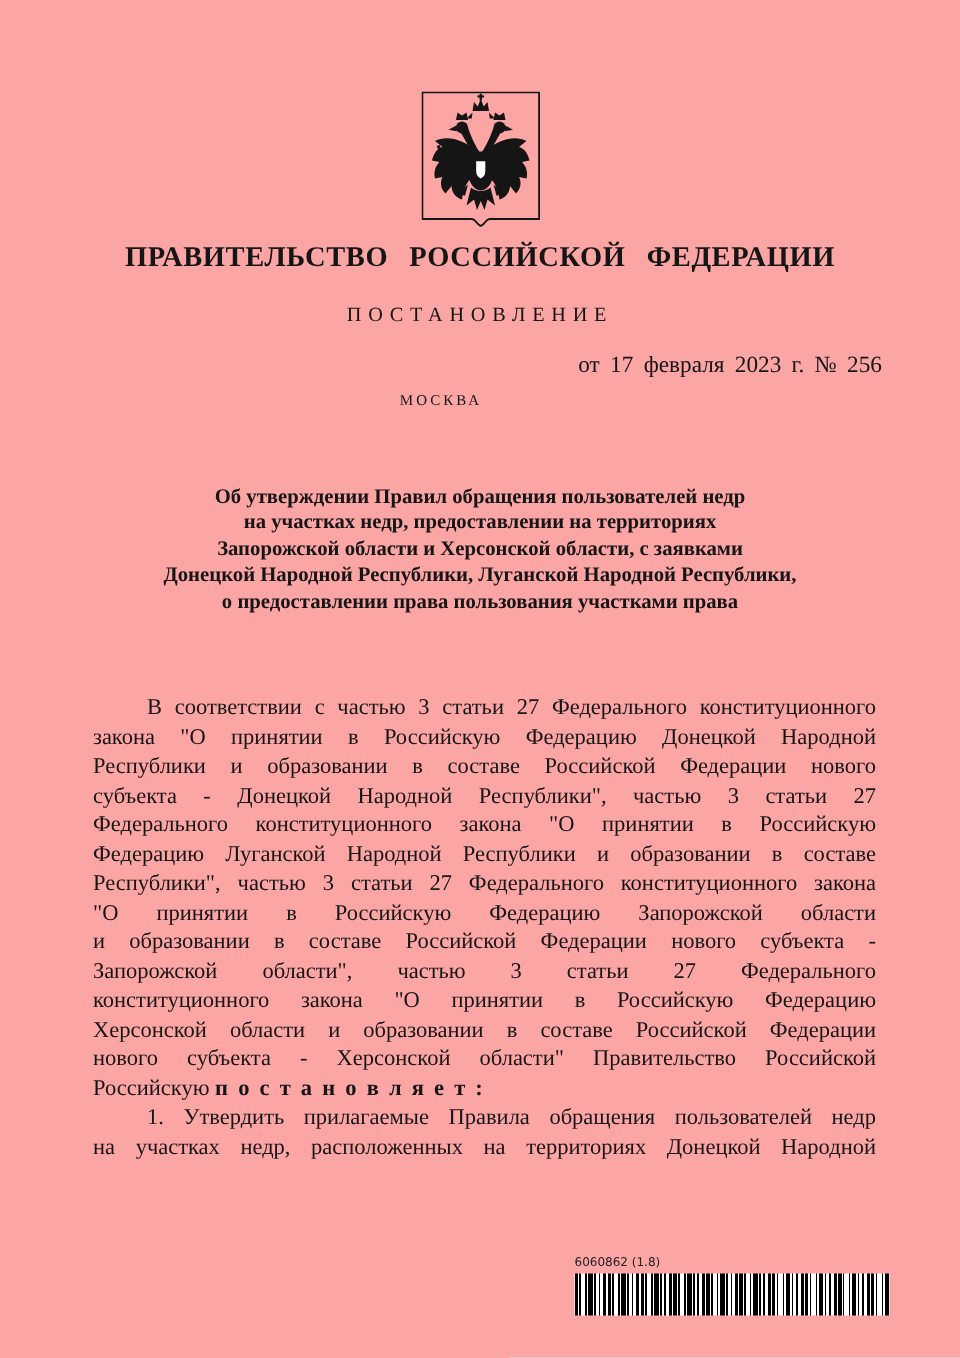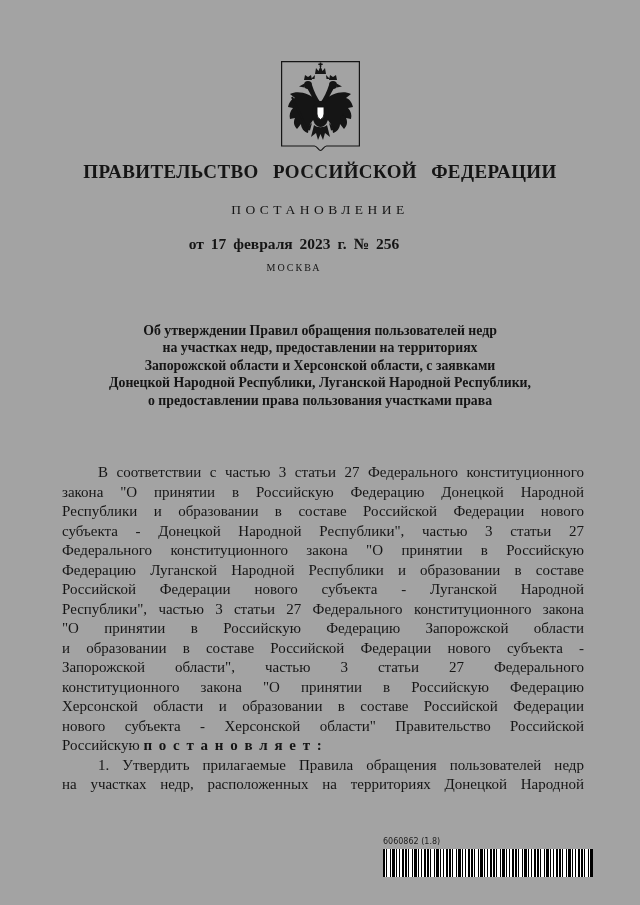--- a/index.html
+++ b/index.html
@@ -1,33 +1,33 @@
 <!DOCTYPE html>
 <html><head>
 <meta charset="utf-8">
 <style>
   html,body { margin:0; padding:0; background:#e8e8e8; }
   .page {
-    position:relative; width:640px; height:905px; background:#a3a3a3;
+    position:relative; width:640px; height:905px; background:#fca5a5;
     font-family:"Liberation Serif", serif; color:#151515; margin:0 auto;
     overflow:hidden;
   }
   .emblem { position:absolute; left:281px; top:61px; width:79px; height:92px; }
   .gov-heading {
     position:absolute; top:161px; left:0; width:640px; text-align:center;
     font-weight:bold; font-size:19px; letter-spacing:0.4px; word-spacing:9px;
     white-space:nowrap;
   }
   .doc-type {
     position:absolute; top:202px; left:0; width:640px; text-align:center;
     font-size:13.5px; letter-spacing:4.5px;
   }
   .doc-date {
-    position:absolute; top:235px; left:0; width:588px; text-align:center;
-    font-size:15.5px; word-spacing:3px;font-weight:bold;
+    position:absolute; top:235px; left:0; width:588px; text-align:right;
+    font-size:15.5px; word-spacing:3px;
   }
   .city {
     position:absolute; top:262px; left:0; width:588px; text-align:center;
     font-size:10px; letter-spacing:2px;
   }
   .title-block {
     position:absolute; top:322px; left:62px; width:516px; text-align:center;
     font-weight:bold; font-size:13.8px; line-height:17.4px;
   }
   .body-block {
@@ -103,21 +103,20 @@
     <div>о предоставлении права пользования участками права</div>
   </div>
 
   <div class="body-block">
     <div class="jl indent">В соответствии с частью 3 статьи 27 Федерального конституционного</div>
     <div class="jl">закона "О принятии в Российскую Федерацию Донецкой Народной</div>
     <div class="jl">Республики и образовании в составе Российской Федерации нового</div>
     <div class="jl">субъекта - Донецкой Народной Республики", частью 3 статьи 27</div>
     <div class="jl">Федерального конституционного закона "О принятии в Российскую</div>
     <div class="jl">Федерацию Луганской Народной Республики и образовании в составе</div>
-    <div class="jl">Российской Федерации нового субъекта - Луганской Народной</div>
     <div class="jl">Республики", частью 3 статьи 27 Федерального конституционного закона</div>
     <div class="jl">"О принятии в Российскую Федерацию Запорожской области</div>
     <div class="jl">и образовании в составе Российской Федерации нового субъекта -</div>
     <div class="jl">Запорожской области", частью 3 статьи 27 Федерального</div>
     <div class="jl">конституционного закона "О принятии в Российскую Федерацию</div>
     <div class="jl">Херсонской области и образовании в составе Российской Федерации</div>
     <div class="jl">нового субъекта - Херсонской области" Правительство Российской</div>
     <div class="plain"><span>Российскую </span><span class="decree">п о с т а н о в л я е т :</span></div>
     <div class="jl indent">1. Утвердить прилагаемые Правила обращения пользователей недр</div>
     <div class="jl">на участках недр, расположенных на территориях Донецкой Народной</div>

